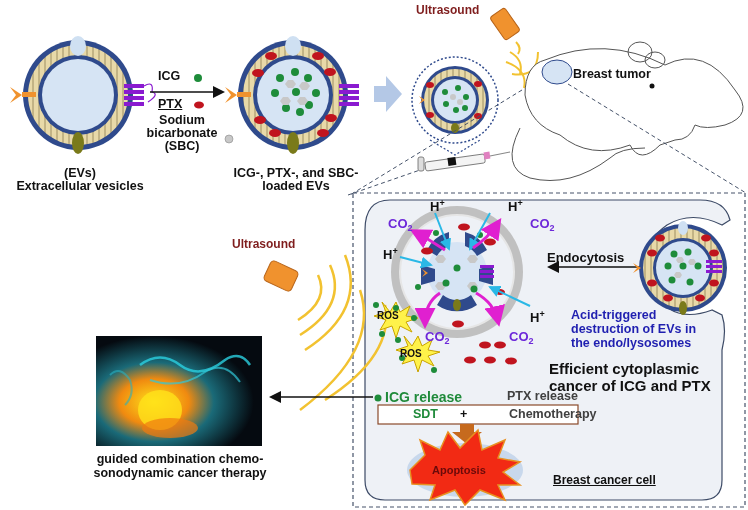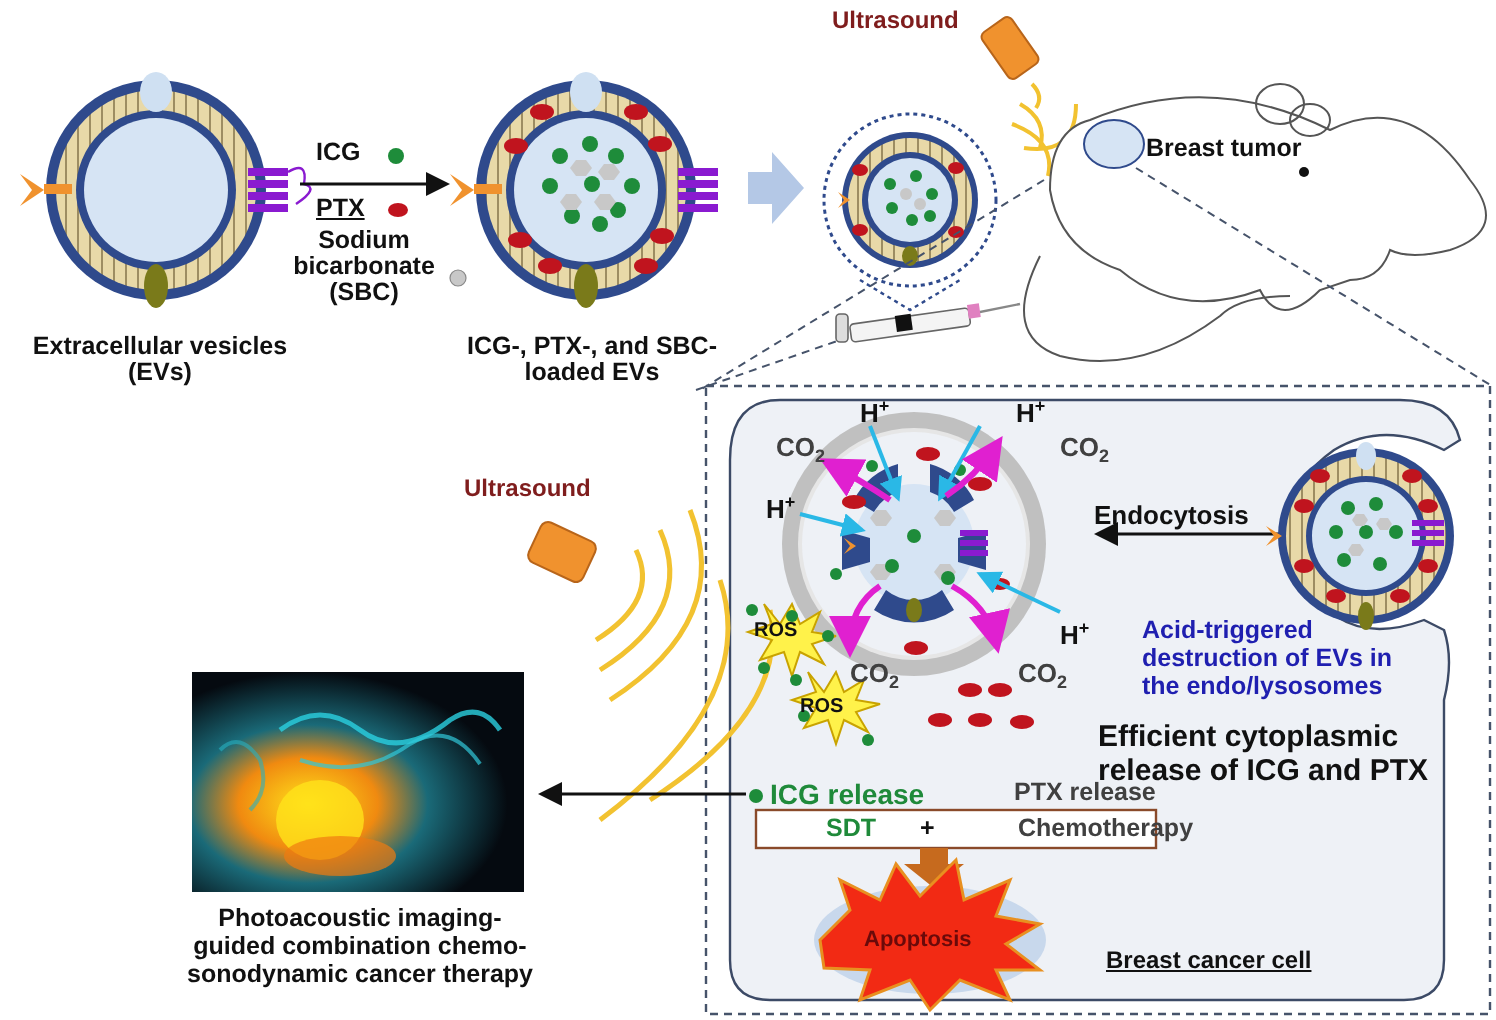--- a/index.html
+++ b/index.html
@@ -3,21 +3,21 @@
 <meta charset="utf-8">
 <style>
   html,body{margin:0;padding:0;background:#ffffff;}
   body{width:748px;height:510px;position:relative;overflow:hidden;font-family:"Liberation Sans",sans-serif;}
   .lbl{position:absolute;font-weight:bold;color:#111;white-space:nowrap;line-height:1.05;}
   .ctr{text-align:center;}
   svg{position:absolute;left:0;top:0;}
   .blue{color:#1f1fb0;margin-left:21px;}
   .green{color:#1f8a3a;}
   .red{color:#404040;padding-left:32px;}
-  .magenta{color:#404040;}
+  .magenta{color:#6d28d9;}
   .orange{color:#7f1d1d;}
   sub{font-size:9px;vertical-align:-3px;}
   sup{font-size:9px;vertical-align:5px;}
 </style>
 </head>
 <body>
 
 <svg width="748" height="510" viewBox="0 0 748 510">
   <defs>
     <pattern id="lipid" width="6" height="6" patternUnits="userSpaceOnUse">
@@ -284,22 +284,22 @@
     <rect x="96" y="336" width="166" height="110" fill="url(#paGrad)"></rect>
     <path d="M140,365 q20,-15 40,0 q20,15 45,-5 q15,-10 25,5" fill="none" stroke="#2ad0e0" stroke-width="2.5" opacity="0.8"></path>
     <path d="M150,380 q30,10 55,-8 q20,-12 35,10" fill="none" stroke="#30c8d8" stroke-width="2" opacity="0.7"></path>
     <path d="M110,375 q10,-10 20,5 q5,15 -5,25" fill="none" stroke="#28b0c0" stroke-width="2" opacity="0.6"></path>
     <ellipse cx="160" cy="410" rx="22" ry="20" fill="#ffe21a" opacity="0.8"></ellipse>
     <ellipse cx="170" cy="428" rx="28" ry="10" fill="#f07a10" opacity="0.7"></ellipse>
   </g>
 </svg>
 
 <div class="lbl ctr" style="left:0;top:167px;width:160px;font-size:12.5px;">
+  <div>(EVs)</div>
   <div>Extracellular vesicles</div>
-  <div>(EVs)</div>
 </div>
 
 <div class="lbl" style="left:158px;top:70px;font-size:12.5px;">ICG</div>
 <div class="lbl" style="left:158px;top:98px;font-size:12.5px;text-decoration:underline;">PTX</div>
 <div class="lbl ctr" style="left:136px;top:114px;width:92px;font-size:12.5px;">
   <div>Sodium</div>
   <div>bicarbonate</div>
   <div>(SBC)</div>
 </div>
 
@@ -326,34 +326,33 @@
 <div class="lbl" style="left:547px;top:251px;font-size:13px;">Endocytosis</div>
 
 <div class="lbl blue" style="left:550px;top:308px;font-size:12.5px;line-height:1.12;">
   <div>Acid-triggered</div>
   <div>destruction of EVs in</div>
   <div>the endo/lysosomes</div>
 </div>
 
 <div class="lbl" style="left:549px;top:361px;font-size:15px;line-height:1.12;">
   <div>Efficient cytoplasmic</div>
-  <div>release of ICG and PTX</div>
+  <div>cancer of ICG and PTX</div>
 </div>
 
 <div class="lbl" style="left:377px;top:311px;font-size:10px;">ROS</div>
 <div class="lbl" style="left:400px;top:349px;font-size:10px;">ROS</div>
 
 <div class="lbl green" style="left:385px;top:390px;font-size:14px;">ICG release</div>
 <div class="lbl red" style="left:475px;top:390px;font-size:12.5px;">PTX release</div>
 
 <div class="lbl green" style="left:413px;top:408px;font-size:12.5px;">SDT</div>
 <div class="lbl" style="left:460px;top:408px;font-size:12.5px;">+</div>
 <div class="lbl red" style="left:477px;top:408px;font-size:12.5px;">Chemotherapy</div>
 
 <div class="lbl" style="left:432px;top:465px;font-size:11px;color:#6a0a0a;">Apoptosis</div>
 
 <div class="lbl" style="left:553px;top:474px;font-size:12px;text-decoration:underline;">Breast cancer cell</div>
 
 <div class="lbl ctr" style="left:80px;top:452px;width:200px;font-size:12.5px;line-height:1.12;">
-  <div>Photoacoustic imaging-</div>
   <div>guided combination chemo-</div>
   <div>sonodynamic cancer therapy</div>
 </div>
 
 </body></html>

